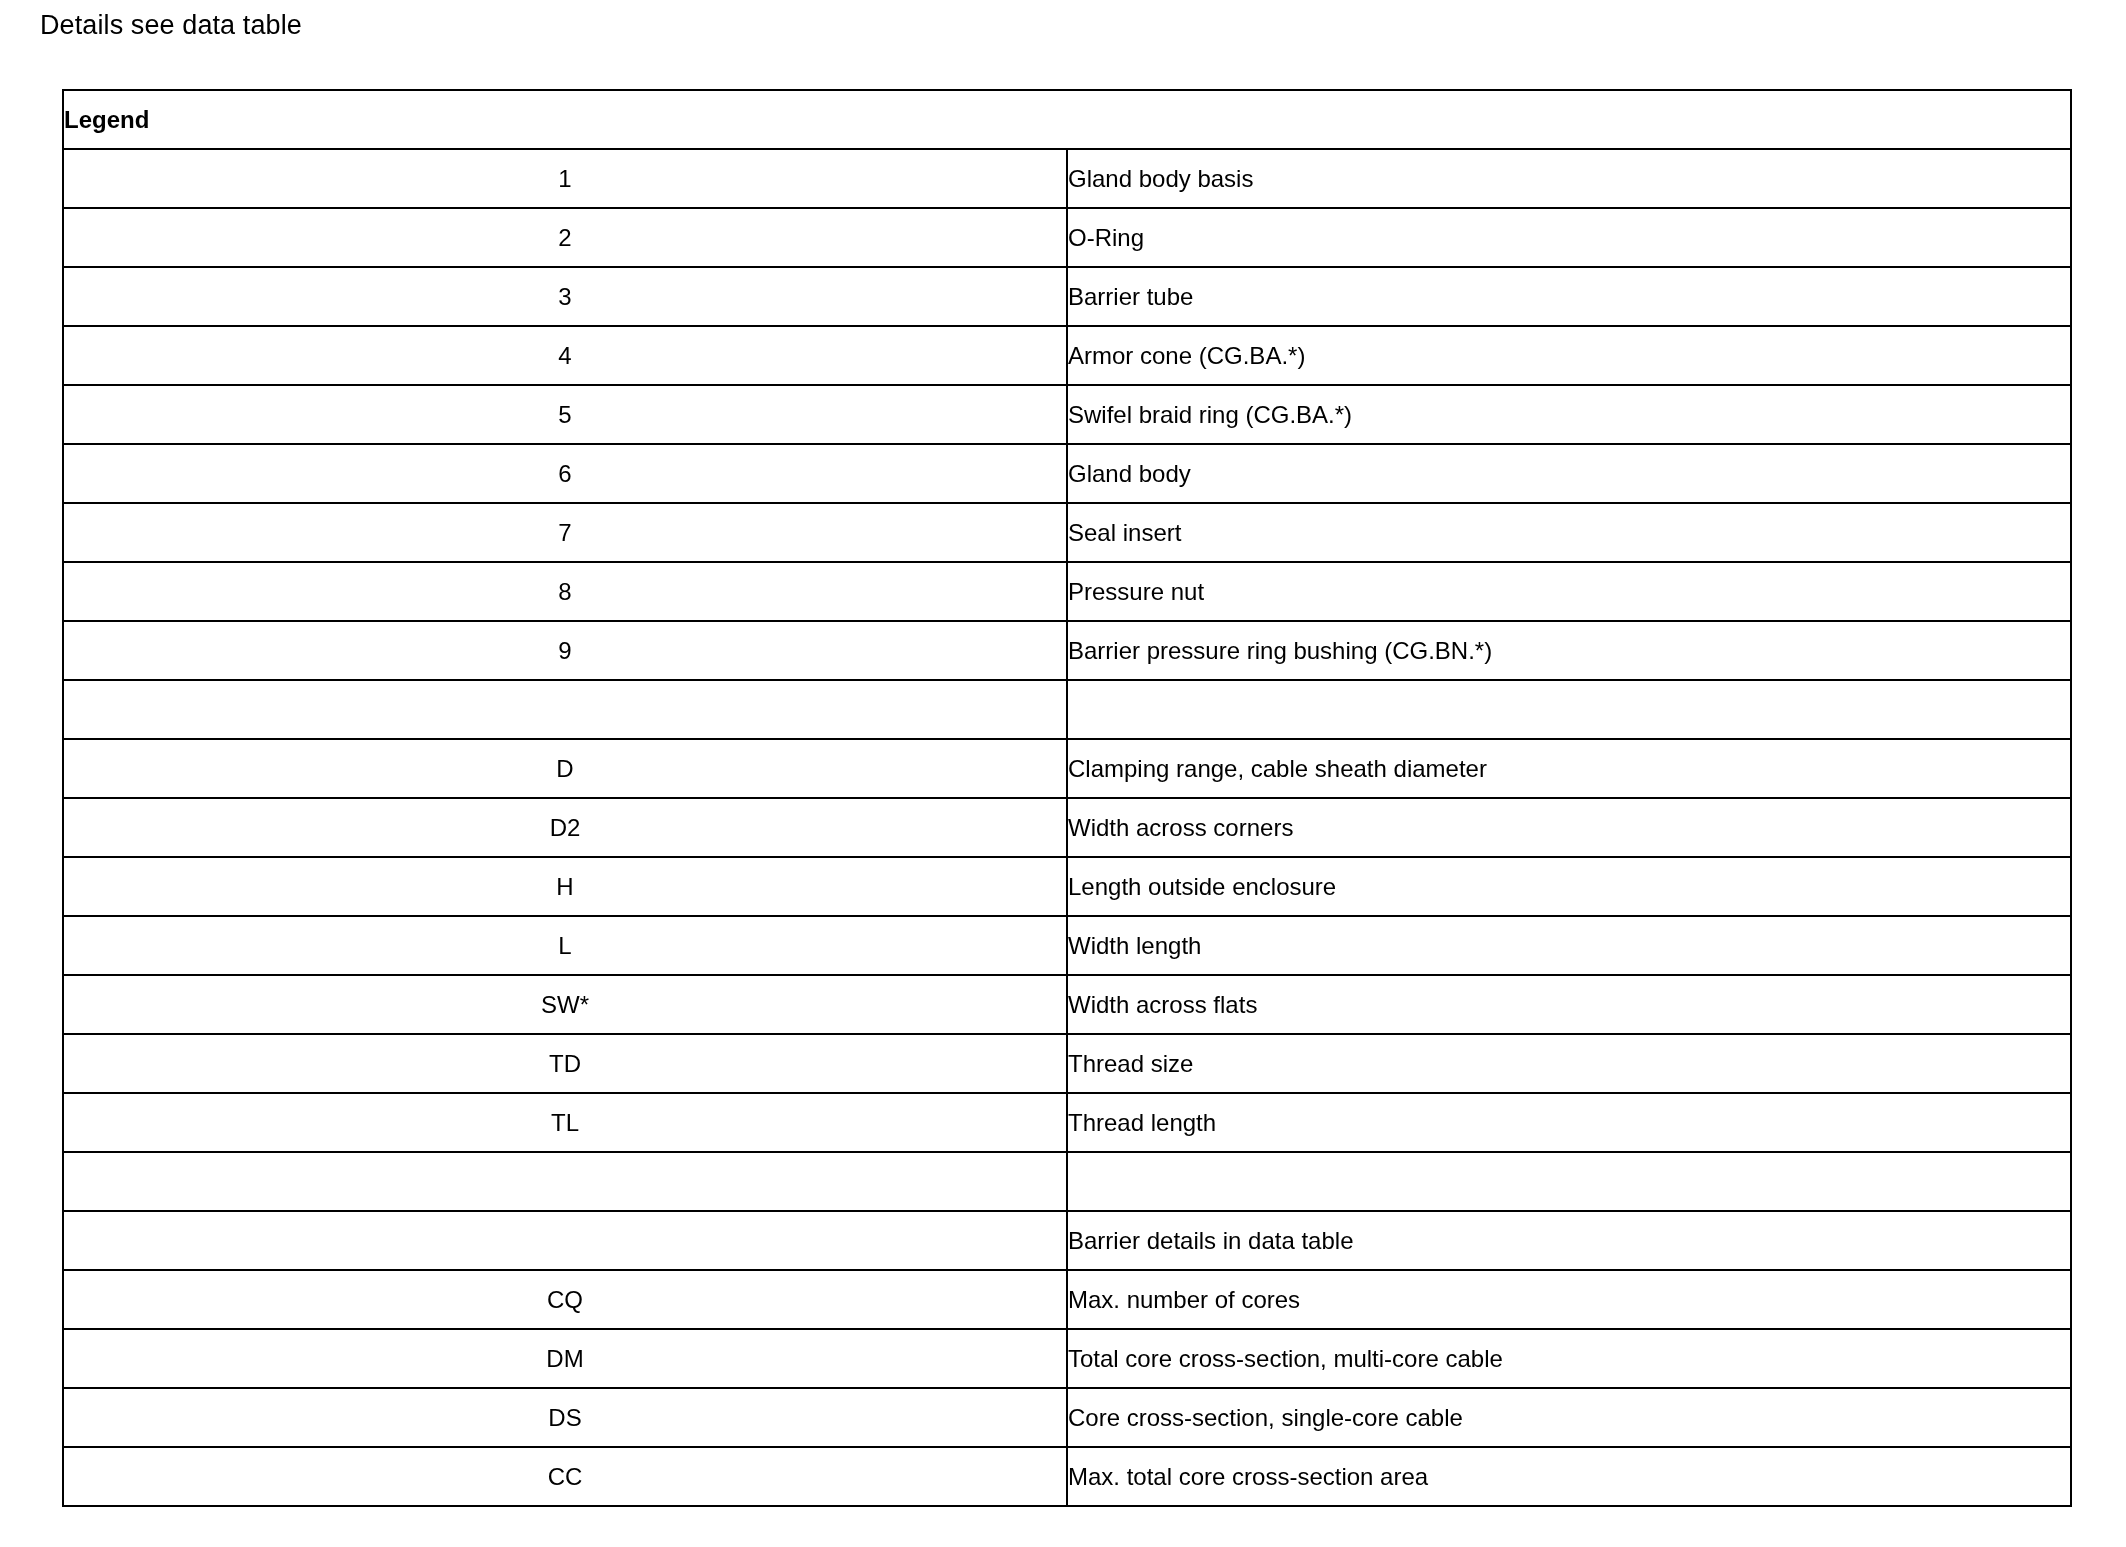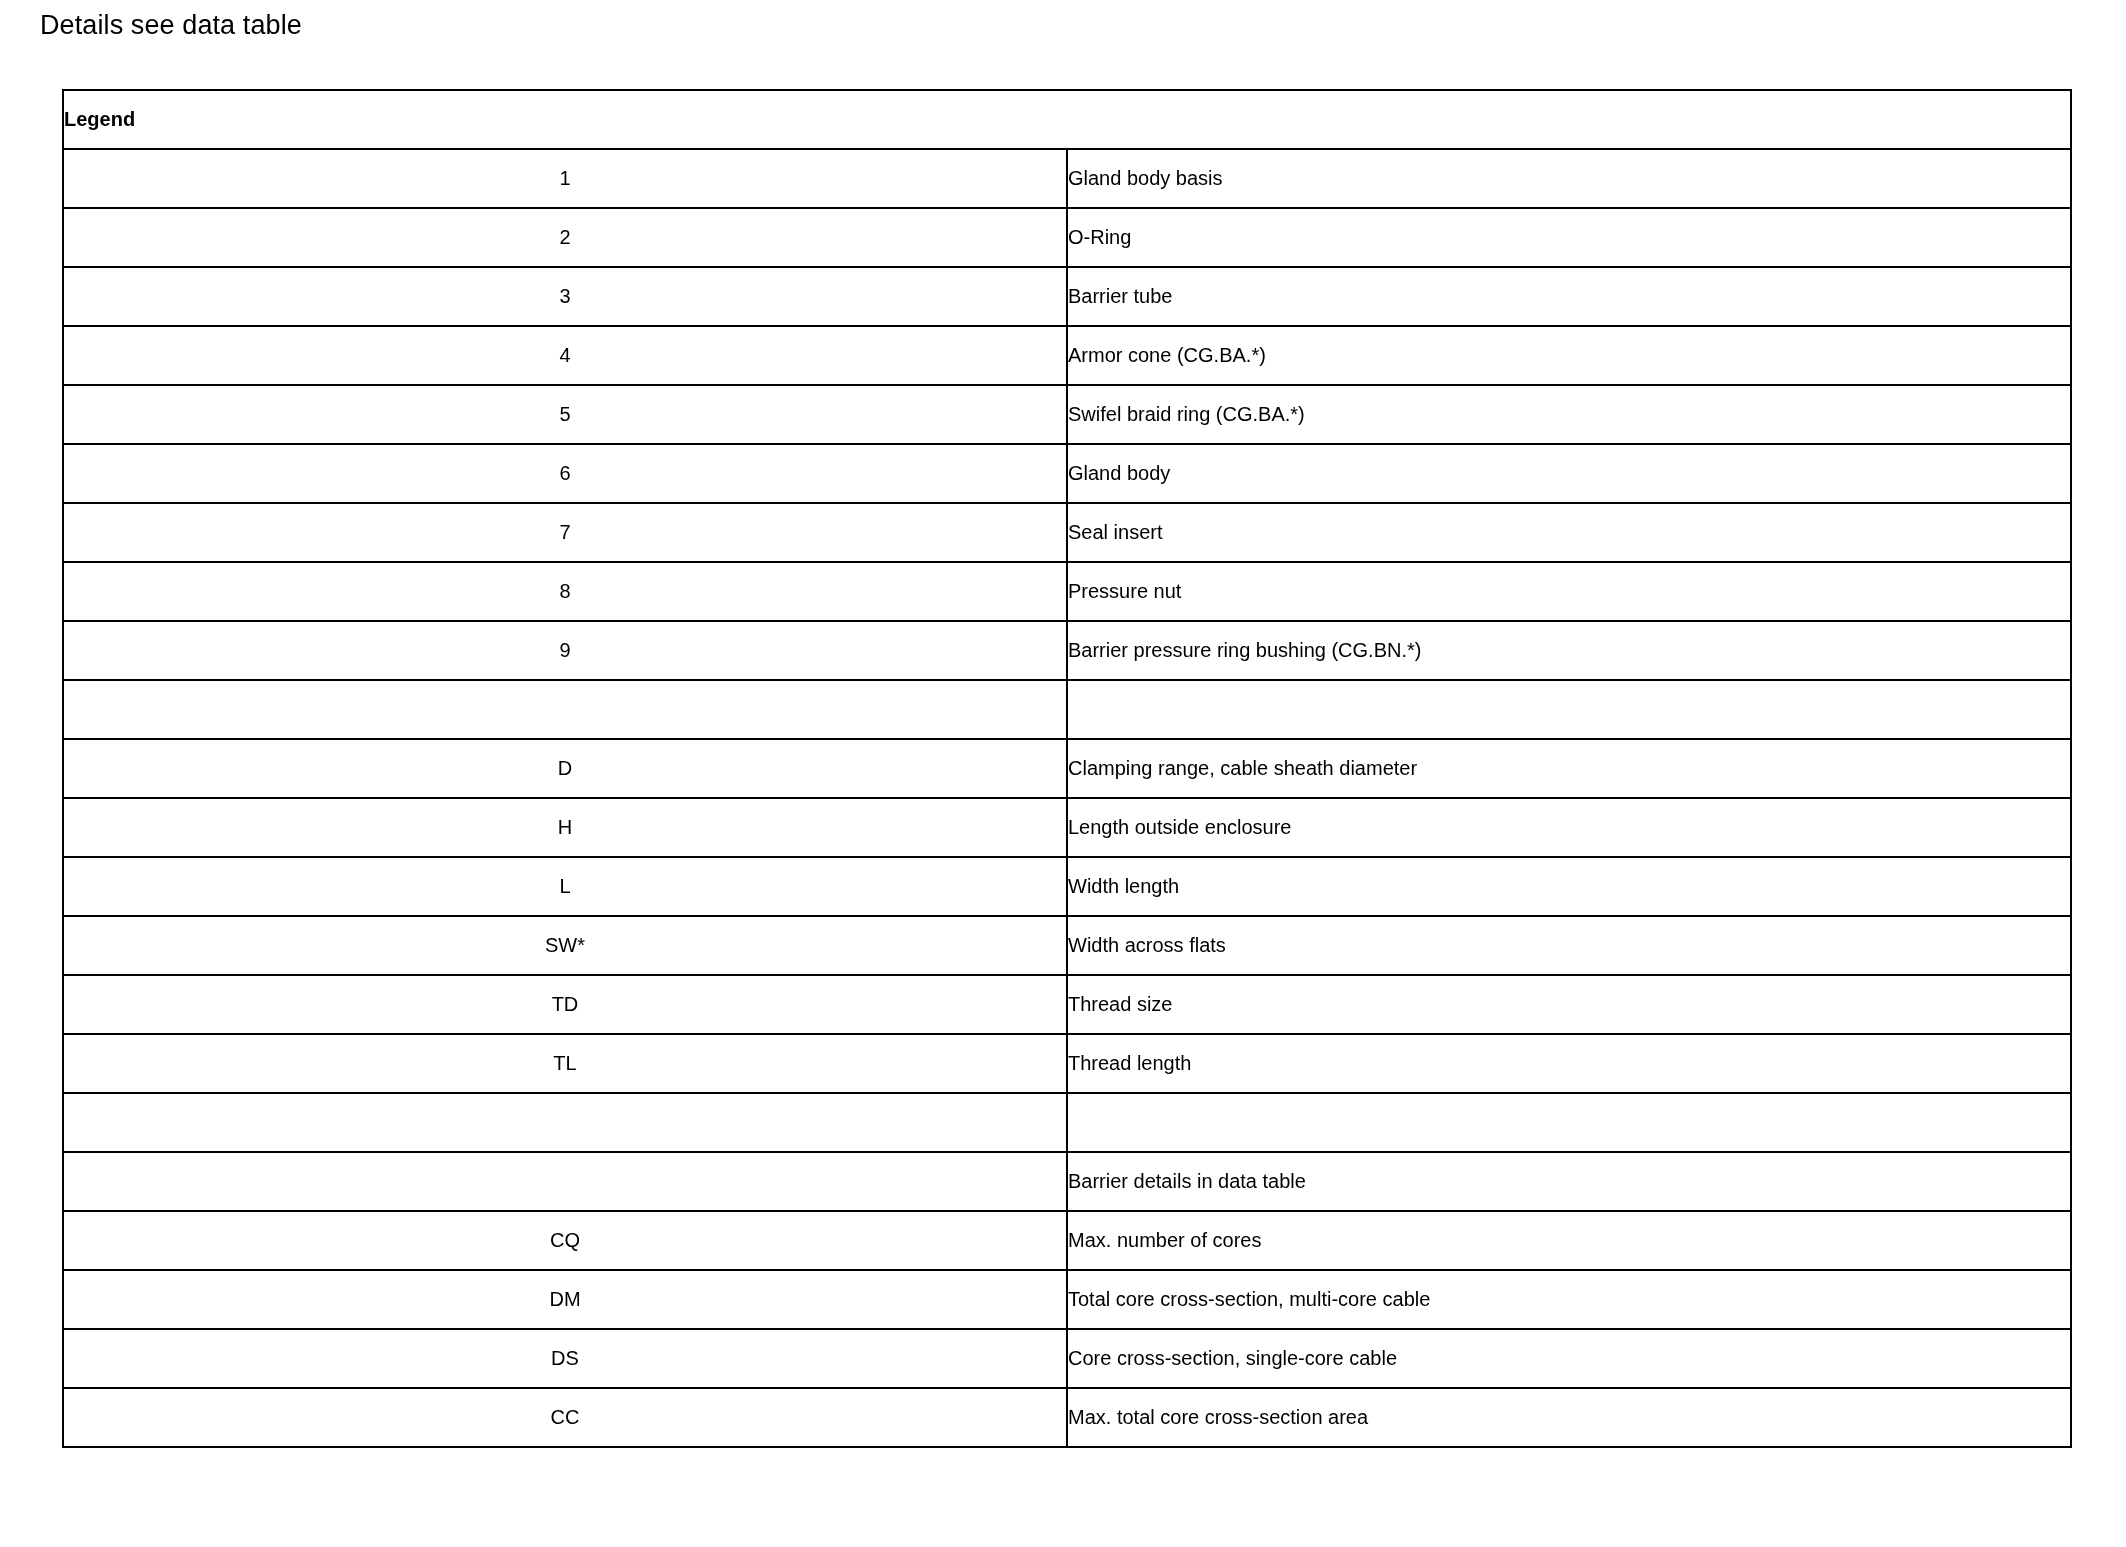--- a/index.html
+++ b/index.html
@@ -37,21 +37,21 @@
   }
   table.legend {
     border-collapse: collapse;
     width: 100%;
     table-layout: fixed;
   }
   table.legend td {
     border: 2px solid #000000;
     height: 59px;
     padding: 0;
-    font-size: 20px;
+    font-size: 24px;
     vertical-align: middle;
     box-sizing: border-box;
   }
   td.title-cell {
     font-size: 33px;
     font-weight: bold;
     padding-left: 20px;
     height: 63px;
   }
   td.key-cell {
@@ -117,20 +117,24 @@
         </tr>
         <tr>
           <td class="key-cell spacer-key"></td>
           <td class="desc-cell spacer-desc"></td>
         </tr>
         <tr>
           <td class="key-cell">D</td>
           <td class="desc-cell">Clamping range, cable sheath diameter</td>
         </tr>
         <tr>
+          <td class="key-cell">D2</td>
+          <td class="desc-cell">Width across corners</td>
+        </tr>
+        <tr>
           <td class="key-cell">H</td>
           <td class="desc-cell">Length outside enclosure</td>
         </tr>
         <tr>
           <td class="key-cell">L</td>
           <td class="desc-cell">Width length</td>
         </tr>
         <tr>
           <td class="key-cell">SW*</td>
           <td class="desc-cell">Width across flats</td>

